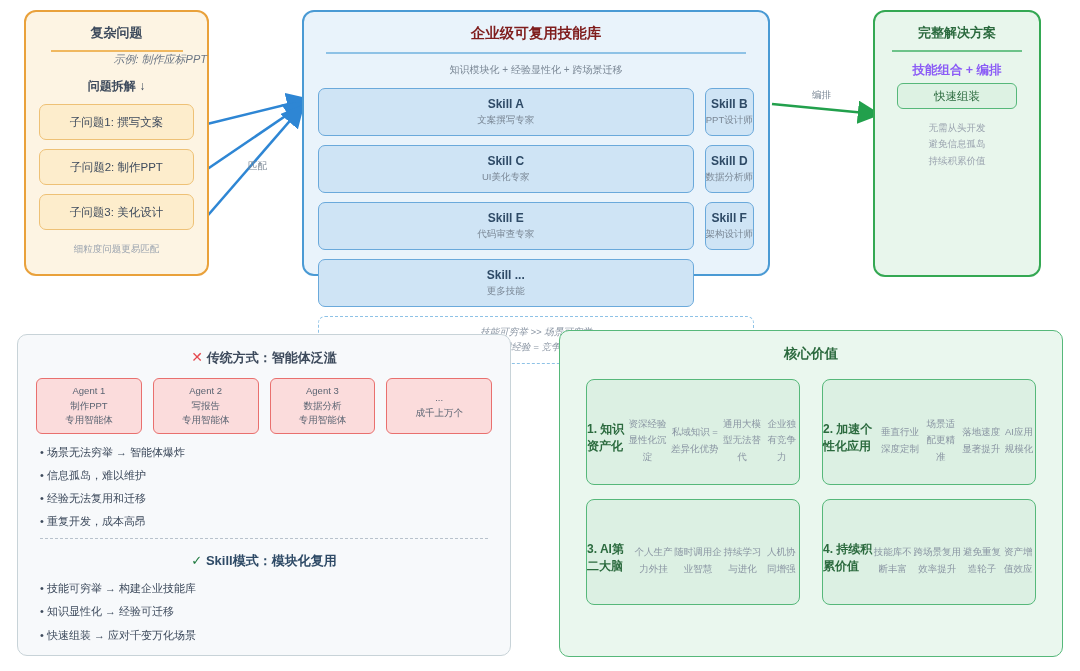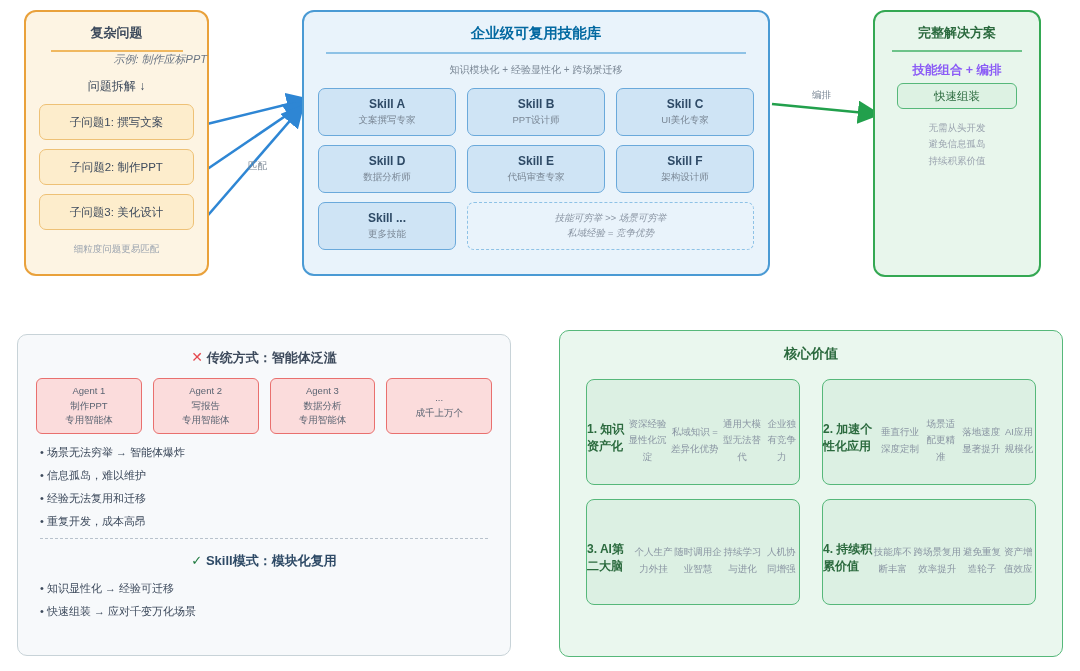--- a/index.html
+++ b/index.html
@@ -28,21 +28,21 @@
   }
   .hr-orange {
     width: 132px; height: 2px; background: #f0b860;
     margin: 8px auto 0 auto;
   }
   #panel-problem .sub-italic {
     text-align: right; font-style: italic; font-size: 11px;
     color: #6b7685; margin-top: 0;
   }
   #panel-problem .split {
-    text-align: center; font-weight: normal; font-size: 12px;
+    text-align: center; font-weight: bold; font-size: 12px;
     color: #3d4a5c; margin-top: 11px;
   }
   .subq {
     margin: 9px 13px 0 13px; height: 36px;
     background: #fdedcc; border: 1.5px solid #eec176;
     border-radius: 7px;
     display: flex; align-items: center; justify-content: center;
     font-size: 11.5px; color: #3d4a5c;
   }
   #panel-problem .foot {
@@ -51,32 +51,32 @@
 
   
   #panel-skills {
     left: 302px; top: 10px; width: 468px; height: 266px;
     background: #e9f3fb;
     border: 2px solid #4a9ad4;
     border-radius: 12px;
   }
   #panel-skills .ttl {
     text-align: center; font-weight: bold; font-size: 14.5px;
-    color: #0369a1; margin-top: 12px;
+    color: #7f1d1d; margin-top: 12px;
   }
   .hr-blue {
     width: 420px; height: 2px; background: #8ec2e6;
     margin: 9px auto 0 auto;
   }
   #panel-skills .sub {
     text-align: center; font-size: 10px; color: #7a8795; margin-top: 9px;
   }
   .skill-grid {
     display: grid;
-    grid-template-columns: repeat(3, 1fr);
+    grid-template-columns: repeat(1, 1fr);
     gap: 9px 11px;
     padding: 11px 14px 0 14px;
   }
   .skill-card {
     height: 48px; background: #cfe4f5;
     border: 1.5px solid #6aa9db; border-radius: 7px;
     display: flex; flex-direction: column;
     align-items: center; justify-content: center;
   }
   .skill-card .sk-name { font-weight: bold; font-size: 12px; color: #2e4a66; }
@@ -317,20 +317,21 @@
       <div>• 信息孤岛，难以维护</div>
       <div>• 经验无法复用和迁移</div>
       <div>• 重复开发，成本高昂</div>
     </div>
     <div class="dash-div"></div>
     <div class="head-good">
       <span class="ck">✓</span>
       <span>Skill模式：模块化复用</span>
     </div>
     <div class="bullets">
+      <div>• 技能可穷举 → 构建企业技能库</div>
       <div>• 知识显性化 → 经验可迁移</div>
       <div>• 快速组装 → 应对千变万化场景</div>
     </div>
   </div>
 
   <div class="panel" id="panel-value">
     <div class="ttl">核心价值</div>
     <div class="value-grid">
       <div class="value-card">
         <div class="vt">1. 知识资产化</div>

